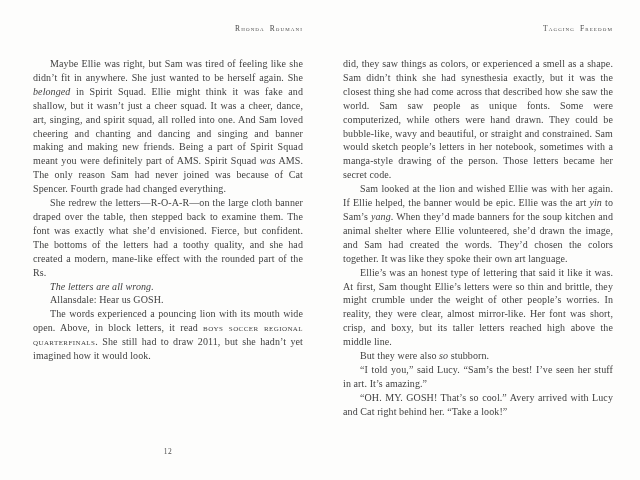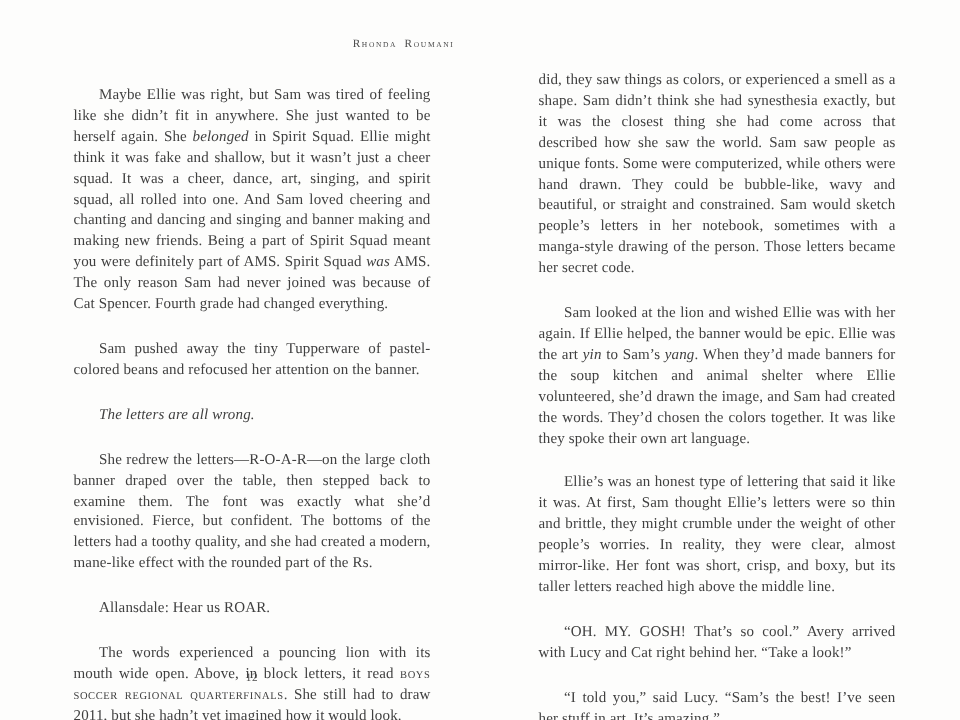--- a/index.html
+++ b/index.html
@@ -35,21 +35,21 @@
     line-height:10px;
   }
   .page-body{
     margin-top:23px;
     text-align:justify;
     font-size:10px;
     line-height:13.9px;
     letter-spacing:0.1px;
   }
   .page-body p{
-    margin:16px;
+    margin:0;
     padding:0;
   }
   .page-body p.indent{
     text-indent:17px;
   }
   .run-italic{font-style:italic;}
   .run-smallcaps{font-variant:small-caps;letter-spacing:0.4px;}
   .page-number{
     position:absolute;
     top:423px;
@@ -62,32 +62,33 @@
 </style>
 </head>
 <body>
 
 <div>
 
   <div class="page page-left">
     <div class="running-header">Rhonda Roumani</div>
     <div class="page-body">
         <p class="indent"><span class="run-normal">Maybe Ellie was right, but Sam was tired of feeling like she didn’t fit in anywhere. She just wanted to be herself again. She </span><span class="run-italic">belonged</span><span class="run-normal"> in Spirit Squad. Ellie might think it was fake and shallow, but it wasn’t just a cheer squad. It was a cheer, dance, art, singing, and spirit squad, all rolled into one. And Sam loved cheering and chanting and dancing and singing and banner making and making new friends. Being a part of Spirit Squad meant you were definitely part of AMS. Spirit Squad </span><span class="run-italic">was</span><span class="run-normal"> AMS. The only reason Sam had never joined was because of Cat Spencer. Fourth grade had changed everything.</span></p>
-        <p class="indent"><span class="run-normal">Sam pushed away the tiny Tupperware of pastel-colored beans and refocused her attention on the banner.</span></p>
+        <p class="indent"><span class="run-normal">She redrew the letters—R-O-A-R—on the large cloth banner draped over the table, then stepped back to examine them. The font was exactly what she’d envisioned. Fierce, but confident. The bottoms of the letters had a toothy quality, and she had created a modern, mane-like effect with the rounded part of the Rs.</span></p>
         <p class="indent"><span class="run-italic">The letters are all wrong.</span></p>
-        <p class="indent"><span class="run-normal">She redrew the letters—R-O-A-R—on the large cloth banner draped over the table, then stepped back to examine them. The font was exactly what she’d envisioned. Fierce, but confident. The bottoms of the letters had a toothy quality, and she had created a modern, mane-like effect with the rounded part of the Rs.</span></p>
-        <p class="indent"><span class="run-normal">Allansdale: Hear us ROAR.</span></p>
+        <p class="indent"><span class="run-normal">Allansdale: Hear us GOSH.</span></p>
         <p class="indent"><span class="run-normal">The words experienced a pouncing lion with its mouth wide open. Above, in block letters, it read </span><span class="run-smallcaps">boys soccer regional quarterfinals</span><span class="run-normal">. She still had to draw 2011, but she hadn’t yet imagined how it would look.</span></p>
       </div>
     <div class="page-number">12</div>
   </div>
 
   <div class="page page-right">
+    <div class="running-header">Tagging Freedom</div>
     <div class="page-body">
         <p class=""><span class="run-normal">did, they saw things as colors, or experienced a smell as a shape. Sam didn’t think she had synesthesia exactly, but it was the closest thing she had come across that described how she saw the world. Sam saw people as unique fonts. Some were computerized, while others were hand drawn. They could be bubble-like, wavy and beautiful, or straight and constrained. Sam would sketch people’s letters in her notebook, sometimes with a manga-style drawing of the person. Those letters became her secret code.</span></p>
         <p class="indent"><span class="run-normal">Sam looked at the lion and wished Ellie was with her again. If Ellie helped, the banner would be epic. Ellie was the art </span><span class="run-italic">yin</span><span class="run-normal"> to Sam’s </span><span class="run-italic">yang</span><span class="run-normal">. When they’d made banners for the soup kitchen and animal shelter where Ellie volunteered, she’d drawn the image, and Sam had created the words. They’d chosen the colors together. It was like they spoke their own art language.</span></p>
         <p class="indent"><span class="run-normal">Ellie’s was an honest type of lettering that said it like it was. At first, Sam thought Ellie’s letters were so thin and brittle, they might crumble under the weight of other people’s worries. In reality, they were clear, almost mirror-like. Her font was short, crisp, and boxy, but its taller letters reached high above the middle line.</span></p>
+        <p class="indent"><span class="run-normal">But they were also </span><span class="run-italic">so</span><span class="run-normal"> stubborn.</span></p>
+        <p class="indent"><span class="run-normal">“I told you,” said Lucy. “Sam’s the best! I’ve seen her stuff in art. It’s amazing.”</span></p>
         <p class="indent"><span class="run-normal">“OH. MY. GOSH! That’s so cool.” Avery arrived with Lucy and Cat right behind her. “Take a look!”</span></p>
-        <p class="indent"><span class="run-normal">“I told you,” said Lucy. “Sam’s the best! I’ve seen her stuff in art. It’s amazing.”</span></p>
       </div>
   </div>
 
 </div>
 
 </body></html>

